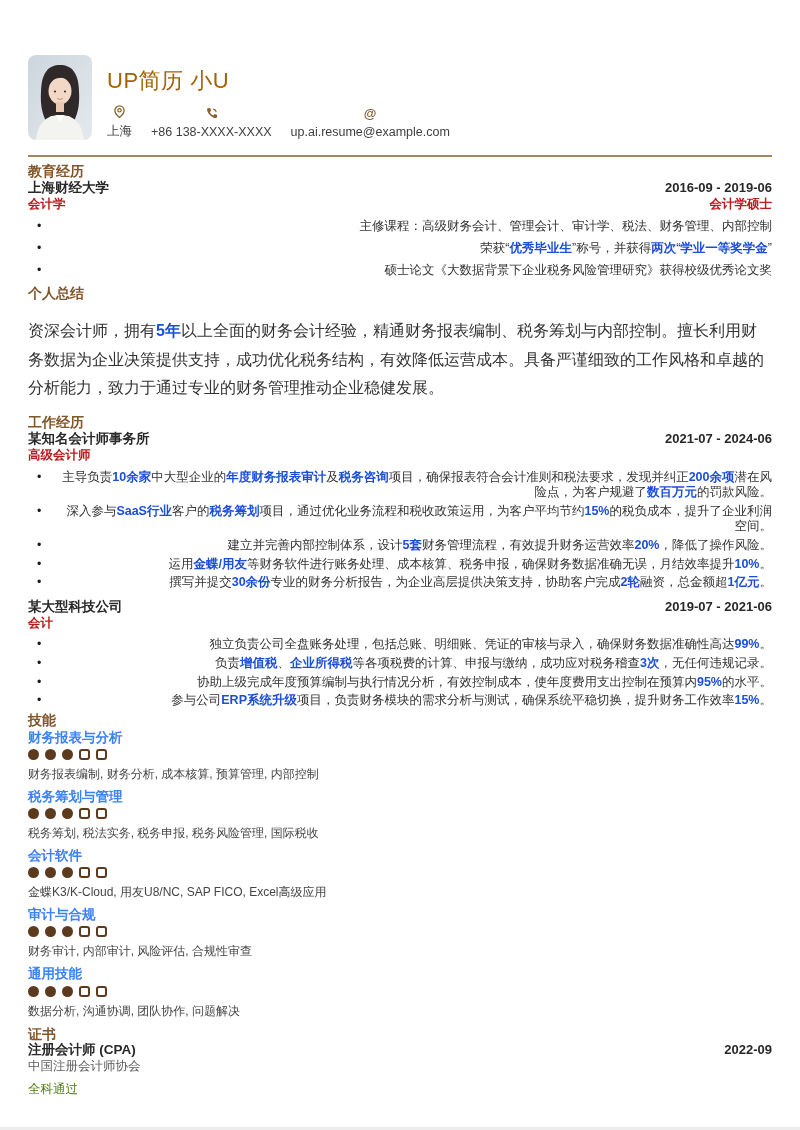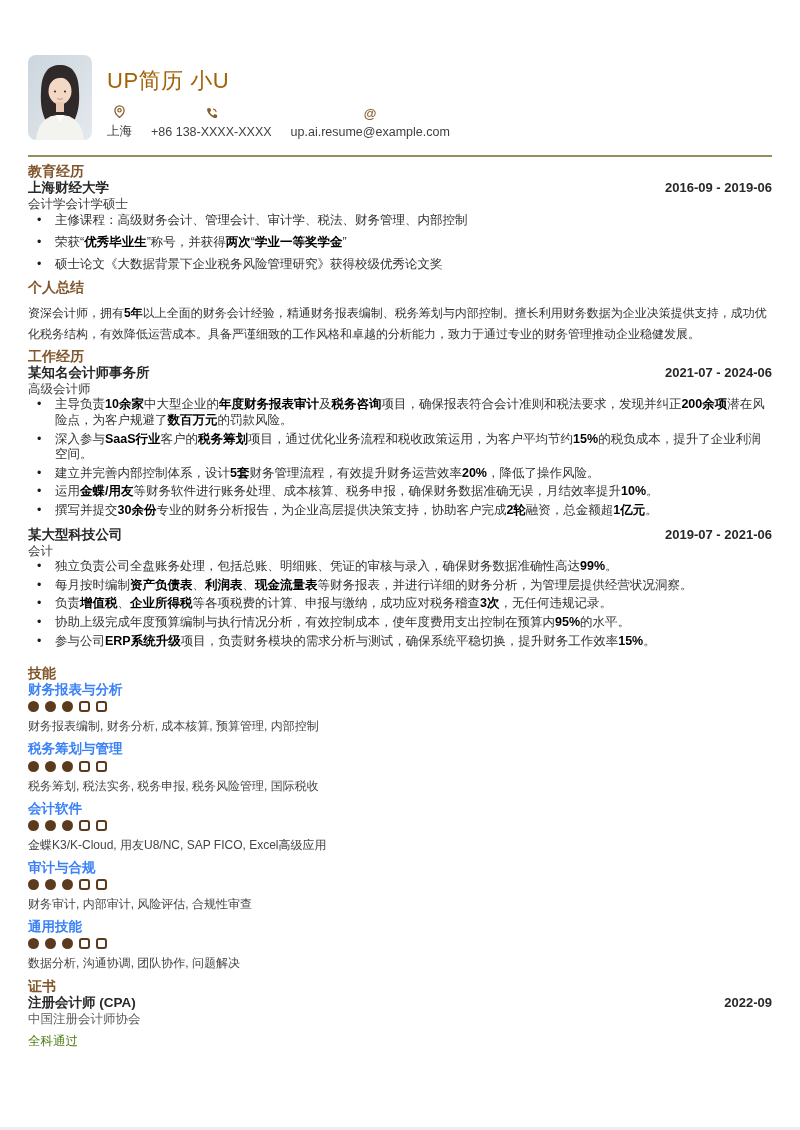--- a/index.html
+++ b/index.html
@@ -31,36 +31,36 @@
   .contact-item{display:flex;align-items:center;gap:5px;flex-direction:column;}
   .contact-item svg{display:block;}
   .at-icon{color:var(--icon);font-weight:700;font-size:13px;line-height:1;}
 
   .divider{margin-top:15px;border-bottom:2px solid var(--divider);}
 
   
   .sec-title{font-size:14px;font-weight:700;line-height:1.2;color:var(--accent);}
   .sec-edu .sec-title{margin-top:6px;}
   .sec-summary .sec-title{margin-top:3px;}
-  .sec-work .sec-title{margin-top:2px;}
-  .sec-skills .sec-title{margin-top:16px;}
+  .sec-work .sec-title{margin-top:11px;}
+  .sec-skills .sec-title{margin-top:4px;font-family:Liberation Serif, serif;}
   .sec-certs .sec-title{margin-top:4px;}
 
   .entry-head{display:flex;justify-content:space-between;align-items:baseline;font-size:13.5px;font-weight:700;color:#282828;line-height:1.25;gap:37px;}
   .entry-date{font-size:13px;font-weight:700;color:#282828;}
-  .entry-sub{display:flex;font-size:12.5px;color:#404040;line-height:1.25;}
+  .entry-sub{display:flex;justify-content:space-between;font-size:12.5px;color:#b91c1c;line-height:1.25;font-weight:bold;}
   .entry + .entry{margin-top:8px;}
 
-  ul.bullets{list-style:none;}
+  ul.bullets{list-style:none;margin-top:6px;text-align:right;}
   .bullets li{position:relative;padding-left:27px;font-size:12.5px;line-height:1.25;color:#333;margin-bottom:3px;}
   .bullets.loose li{margin-bottom:6.5px;}
   .bullets li::before{content:"•";position:absolute;left:9px;top:0;color:#1a1a1a;}
-  b{font-weight:700;color:#000000;}
-
-  .summary-text{font-size:12px;line-height:1.8;color:#333;margin-top:7px;}
+  b{font-weight:700;color:#1d4ed8;}
+
+  .summary-text{font-size:16px;line-height:1.8;color:#333;margin-top:15px;}
 
   
   .skill-name{font-size:13.5px;font-weight:700;line-height:1.2;color:#3b82f6;margin-bottom:3px;}
   .dots{display:flex;gap:6px;margin-bottom:7px;}
   .dot{width:11px;height:11px;flex:none;}
   .dot-filled{background:var(--dot);border-radius:50%;}
   .dot-empty{box-sizing:border-box;border:2.5px solid var(--dot);border-radius:3px;background:#fff;}
   .skill-kw{font-size:12px;line-height:1.25;color:#454545;margin-bottom:7px;}
 
   
@@ -170,21 +170,20 @@
     <div class="entry">
       <div class="entry-head">
         <span>某大型科技公司</span>
         <span class="entry-date">2019-07 - 2021-06</span>
       </div>
       <div class="entry-sub">
         <span>会计</span>
       </div>
       <ul class="bullets">
         <li><span>独立负责公司全盘账务处理，包括总账、明细账、凭证的审核与录入，确保财务数据准确性高达</span><b>99%</b><span>。</span></li>
-        <li><span>每月按时编制</span><b>资产负债表</b><span>、</span><b>利润表</b><span>、</span><b>现金流量表</b><span>等财务报表，并进行详细的财务分析，为管理层提供经营状况洞察。</span></li>
         <li><span>负责</span><b>增值税</b><span>、</span><b>企业所得税</b><span>等各项税费的计算、申报与缴纳，成功应对税务稽查</span><b>3次</b><span>，无任何违规记录。</span></li>
         <li><span>协助上级完成年度预算编制与执行情况分析，有效控制成本，使年度费用支出控制在预算内</span><b>95%</b><span>的水平。</span></li>
         <li><span>参与公司</span><b>ERP系统升级</b><span>项目，负责财务模块的需求分析与测试，确保系统平稳切换，提升财务工作效率</span><b>15%</b><span>。</span></li>
       </ul>
     </div>
   </section>
 
   <section class="sec-skills">
     <div class="sec-title">技能</div>
 

